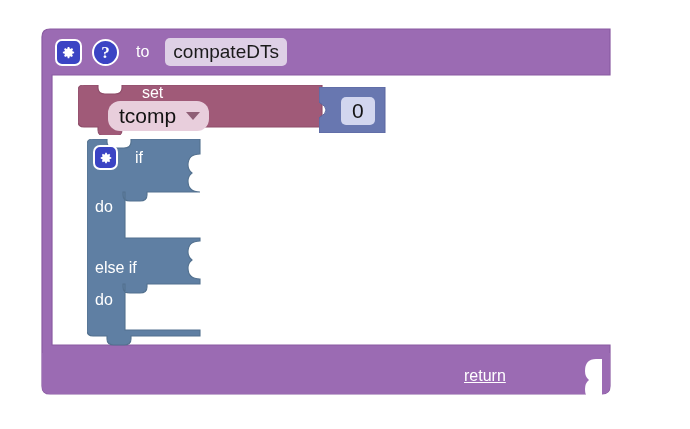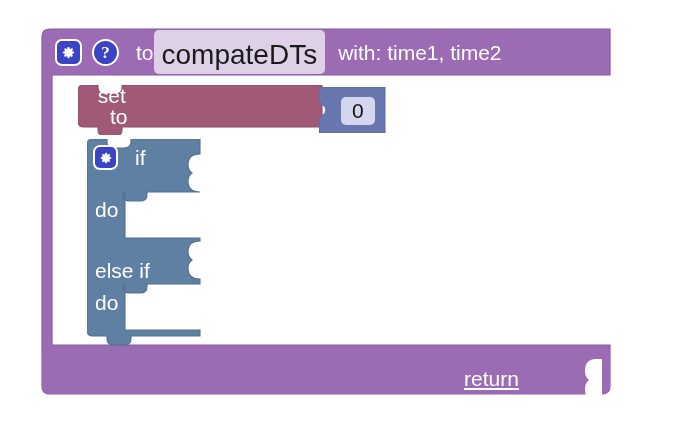--- a/index.html
+++ b/index.html
@@ -17,21 +17,21 @@
   #canvas {
     position: relative;
     width: 690px;
     height: 429px;
     background: #ffffff;
   }
 
   
   .blk-text {
     color: #ffffff;
-    font-size: 21px;
+    font-size: 16px;
     line-height: 1;
     white-space: nowrap;
     user-select: none;
   }
 
   
   .proc-wrap {
     position: absolute;
     left: 42px;
     top: 29px;
@@ -84,26 +84,26 @@
     color: #ffffff;
     font-size: 17px;
     font-weight: bold;
     line-height: 1;
     font-family: "Liberation Serif", serif;
   }
   .lbl-to {
     margin-left: 17px;
   }
   .field-name {
-    margin-left: 0;
+    margin-left: 16px;
     background: #ded0e6;
     color: #1a1a1a;
     border-radius: 5px;
-    padding: 11px 8px 5px 8px;
-    font-size: 28px;
+    padding: 4px 8px 5px 8px;
+    font-size: 19px;
     line-height: 1;
     white-space: nowrap;
   }
   .lbl-with {
     margin-left: 13px;
   }
 
   
   .set-wrap {
     position: absolute;
@@ -251,21 +251,20 @@
         <svg width="15" height="15" viewBox="0 0 24 24">
           <path fill="#ffffff" d="M12 8.5a3.5 3.5 0 1 0 0 7 3.5 3.5 0 0 0 0-7zm0 5.2a1.7 1.7 0 1 1 0-3.4 1.7 1.7 0 0 1 0 3.4z"></path>
           <path fill="#ffffff" d="M21 13.3v-2.6l-2.3-.4a7 7 0 0 0-.7-1.7l1.3-1.9-1.8-1.8-1.9 1.3a7 7 0 0 0-1.7-.7L13.3 3h-2.6l-.4 2.5a7 7 0 0 0-1.7.7L6.7 4.9 4.9 6.7l1.3 1.9a7 7 0 0 0-.7 1.7L3 10.7v2.6l2.5.4a7 7 0 0 0 .7 1.7l-1.3 1.9 1.8 1.8 1.9-1.3a7 7 0 0 0 1.7.7l.4 2.5h2.6l.4-2.5a7 7 0 0 0 1.7-.7l1.9 1.3 1.8-1.8-1.3-1.9a7 7 0 0 0 .7-1.7l2.5-.4z"></path>
         </svg>
       </div>
       <div class="icon-help-btn">
         <span>?</span>
       </div>
       <span class="blk-text lbl-to">to</span>
       <span class="field-name">compateDTs</span>
-      <span class="blk-text lbl-with">with: time1, time2</span>
     </div>
 
   </div>
 
   <div class="blk-text return-label">return</div>
 
   <div class="set-wrap">
     <svg width="250" height="50" viewBox="0 0 250 50">
       <path d="
         M 0,6
@@ -284,20 +283,24 @@
         l -10,0
         q -7,0 -7,-6
         l 0,-3
         L 6,42
         Q 0,42 0,36
         Z
       " fill="#a05a78" stroke="#8e4d69" stroke-width="1.1"></path>
     </svg>
     <div class="set-row">
       <span class="blk-text">set</span>
+      <span class="field-dropdown">
+        <span class="dd-text">tcomp</span>
+        <span class="dd-arrow"></span>
+      </span>
       <span class="blk-text lbl-to2">to</span>
     </div>
   </div>
 
   <div class="num-wrap">
     <svg width="70" height="46" viewBox="0 0 70 46">
       <path d="
         M 0,0
         L 66,0
         L 66,46

